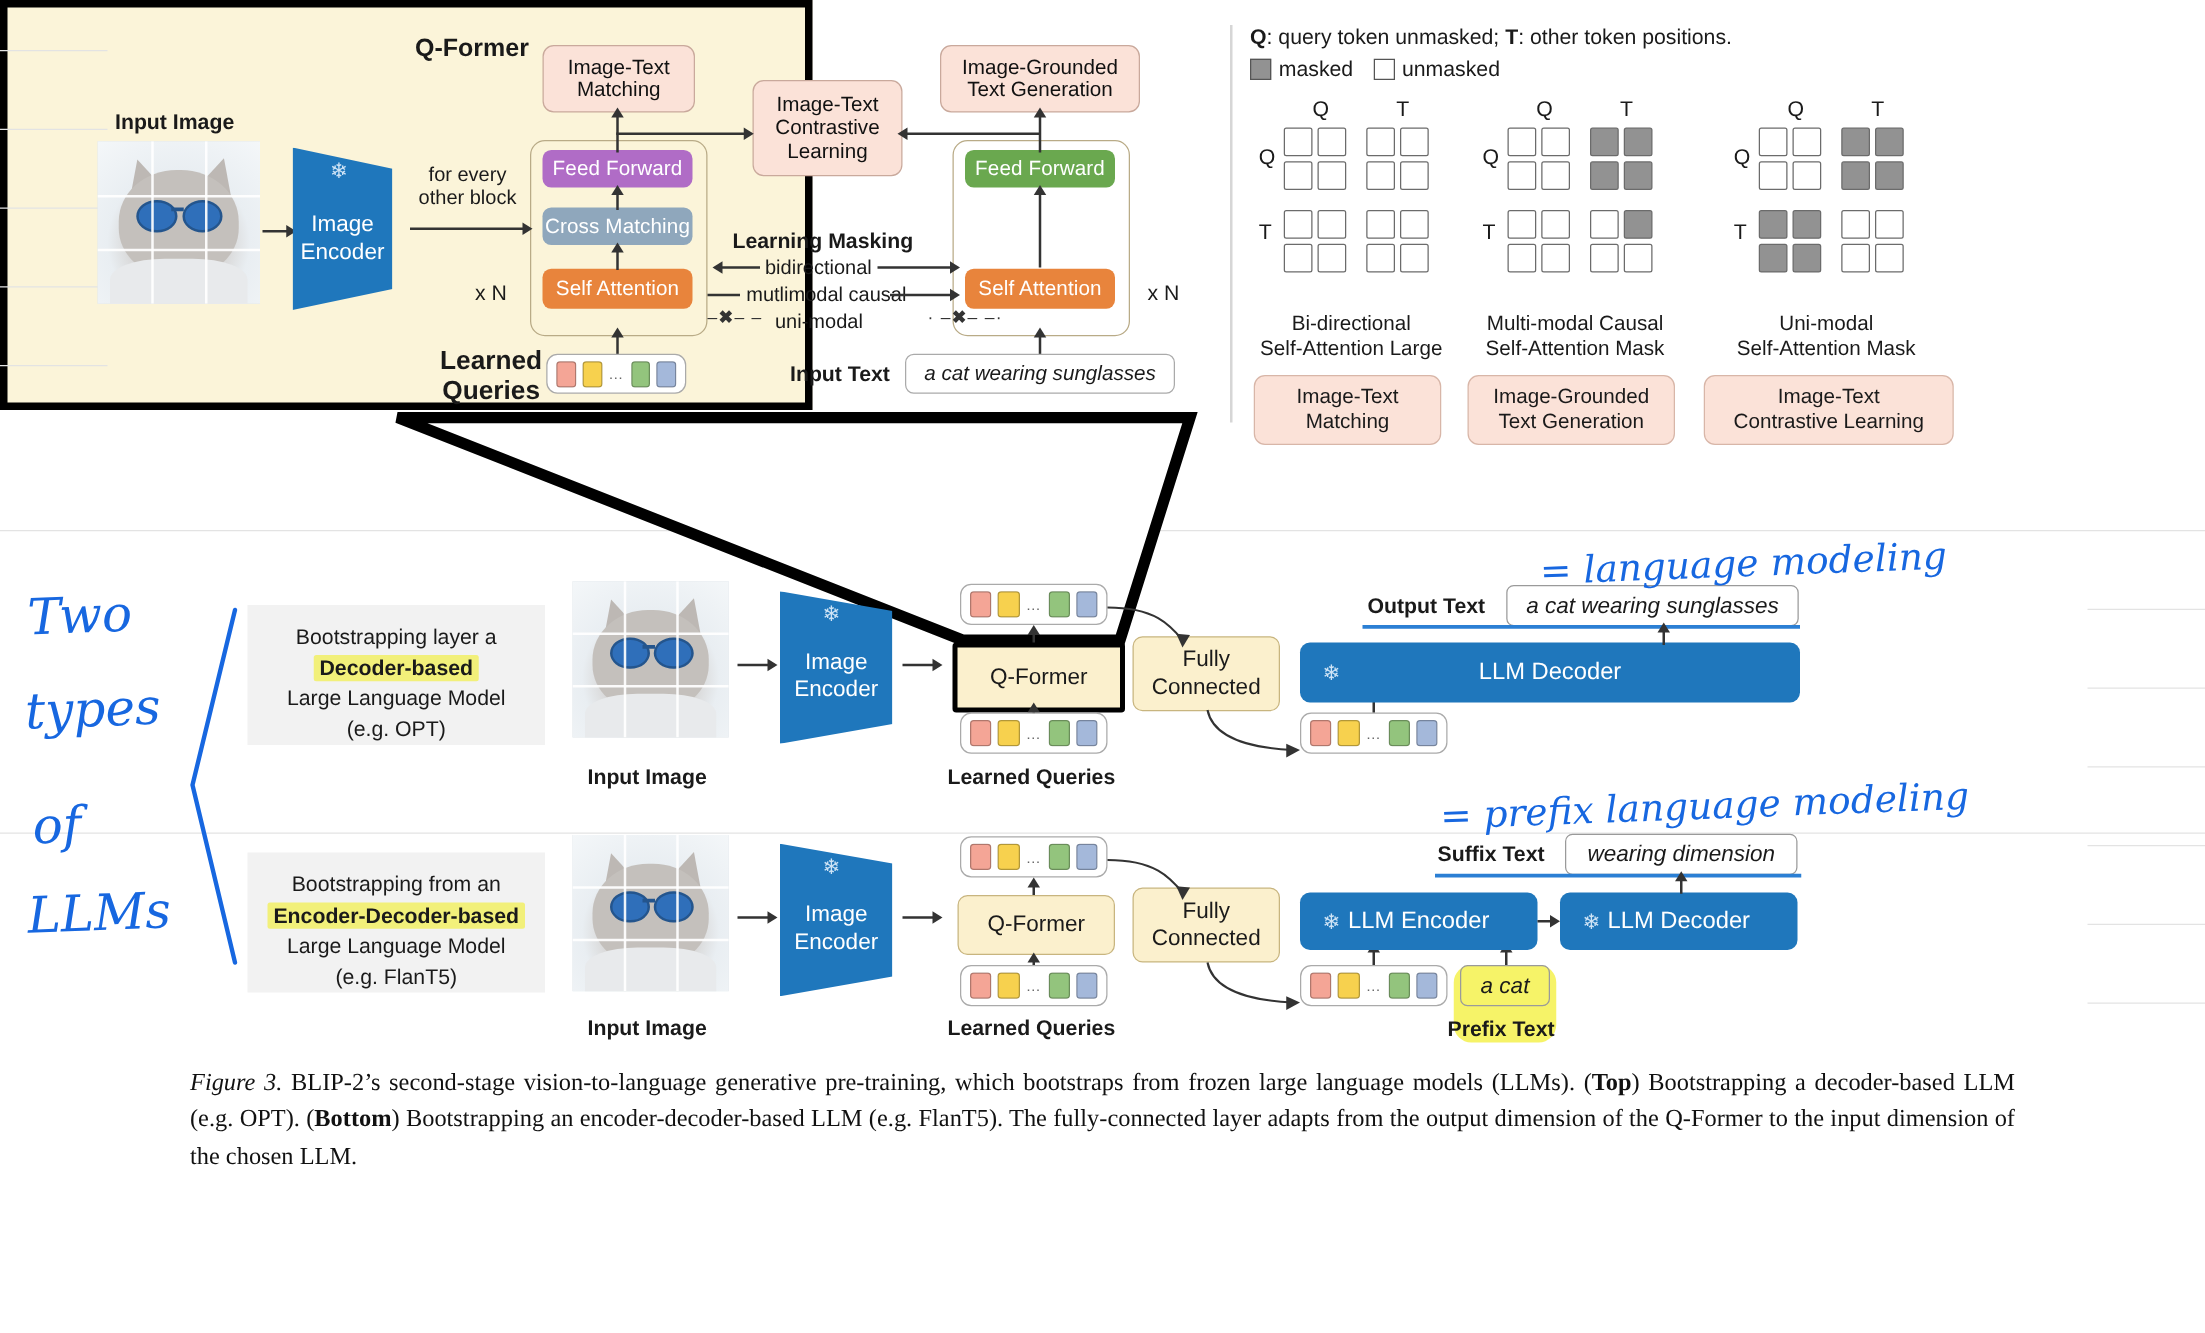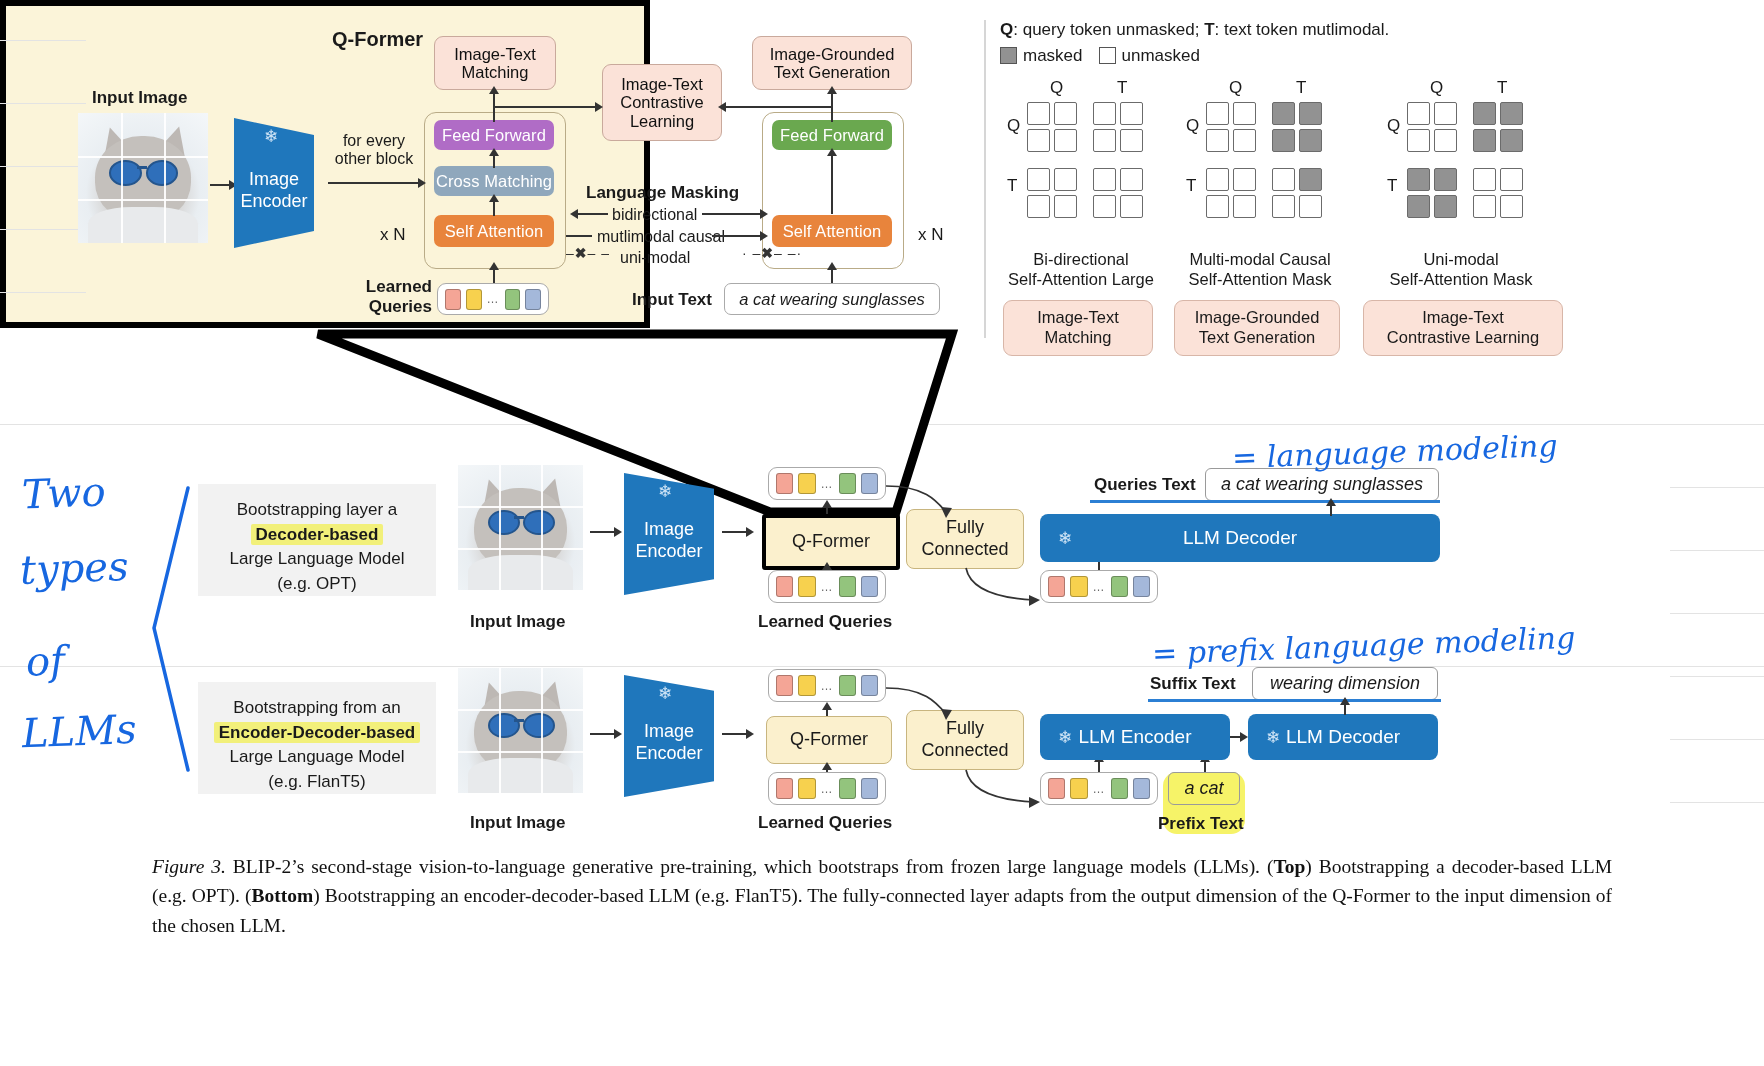--- a/index.html
+++ b/index.html
@@ -220,55 +220,55 @@
 <div class="ar-v" style="left:831px;top:152px;height:62px;"></div>
 <div class="ahead-up" style="left:827px;top:148px;"></div>
 <div class="ar-v" style="left:831px;top:268px;height:30px;"></div>
 <div class="ahead-up" style="left:827px;top:262px;"></div>
 
 <div class="lbl" style="left:328px;top:132px;width:92px;text-align:center;white-space:pre-line;">for every
 other block</div>
 <div class="ar-h" style="left:328px;top:182px;width:94px;"></div>
 <div class="ahead-r" style="left:418px;top:178px;"></div>
 
-<div class="lbl lbl-b" style="left:586px;top:183px;font-size:17px;">Language Masking</div>
+<div class="lbl lbl-b" style="left:586px;top:183px;font-size:17px;">Learning Masking</div>
 <div class="lbl" style="left:612px;top:206px;">bidirectional</div>
 <div class="lbl" style="left:597px;top:228px;">mutlimodal causal</div>
 <div class="lbl" style="left:620px;top:249px;">uni-modal</div>
 
 <div class="ar-h" style="left:576px;top:213px;width:32px;"></div>
 <div class="ahead-l" style="left:570px;top:209px;"></div>
 <div class="ar-h" style="left:702px;top:213px;width:62px;"></div>
 <div class="ahead-r" style="left:760px;top:209px;"></div>
 <div class="ar-h" style="left:566px;top:235px;width:26px;"></div>
 <div class="ar-h" style="left:712px;top:235px;width:52px;"></div>
 <div class="ahead-r" style="left:760px;top:231px;"></div>
 <div class="lbl" style="left:566px;top:245px;font-size:14px;letter-spacing:1px;color:#333;">–<b>✖</b>– –</div>
 <div class="lbl" style="left:742px;top:245px;font-size:14px;letter-spacing:1px;color:#333;">· –<b>✖</b>– –·</div>
 
 <div class="lbl" style="left:380px;top:225px;font-size:17px;">x N</div>
 <div class="lbl" style="left:918px;top:225px;font-size:17px;">x N</div>
 
-<div class="lbl lbl-b" style="left:352px;top:277px;width:80px;text-align:right;white-space:pre-line;font-size:17px;">Learned
+<div class="lbl lbl-b" style="left:352px;top:277px;width:80px;text-align:right;white-space:pre-line;font-size:21px;">Learned
 Queries</div>
 <div class="tokrow" style="left:437px;top:283px;width:112px;height:32px;">
   <span class="tok tk-red"></span>
   <span class="tok tk-yel"></span>
   <span class="tokdots">…</span>
   <span class="tok tk-grn"></span>
   <span class="tok tk-blu"></span>
 </div>
 
 <div class="lbl lbl-b" style="left:632px;top:290px;font-size:17px;">Input Text</div>
 <div class="textbox" style="left:724px;top:283px;width:216px;height:32px;">a cat wearing sunglasses</div>
 
 <div class="vdiv" style="left:984px;top:20px;height:318px;"></div>
 
 <div class="lbl abs" id="legend-line1">
-  <b>Q</b><span>: query token unmasked;  </span><b>T</b><span>: text token mutlimodal.</span>
+  <b>Q</b><span>: query token unmasked;  </span><b>T</b><span>: other token positions.</span>
 </div>
 <div class="lbl abs" id="legend-line2">
   <span class="swatch sw-masked"></span>
   <span>masked</span>
   <span class="swatch sw-unmasked" style="margin-left:10px;"></span>
   <span>unmasked</span>
 </div>
 
 <div class="maskgroup" style="left:993px;top:78px;">
   <div class="axlabel" style="left:57px;top:0;">Q</div>
@@ -439,21 +439,21 @@
   <span class="tokdots">…</span>
   <span class="tok tk-grn"></span>
   <span class="tok tk-blu"></span>
 </div>
 <div class="ar-v" style="left:1098px;top:558px;height:12px;"></div>
 <div class="ahead-up" style="left:1094px;top:552px;"></div>
 
 <div class="bluebar" style="left:1040px;top:514px;width:400px;height:48px;">LLM Decoder</div>
 <div class="snow" style="left:1058px;top:530px;">❄</div>
 
-<div class="capline" style="left:1094px;top:475px;">Queries Text</div>
+<div class="capline" style="left:1094px;top:475px;">Output Text</div>
 <div class="outbox" style="left:1205px;top:468px;width:234px;height:33px;">a cat wearing sunglasses</div>
 <div class="blue-underline" style="left:1090px;top:500px;width:350px;"></div>
 <div class="ar-v" style="left:1330px;top:504px;height:12px;"></div>
 <div class="ahead-up" style="left:1326px;top:498px;"></div>
 <div class="ink" style="left:1232px;top:434px;">= language  modeling</div>
 
 <div class="greybox" style="left:198px;top:682px;width:238px;height:112px;">
   <div>Bootstrapping from an</div>
   <div><span class="hl">Encoder-Decoder-based</span></div>
   <div>Large Language Model</div>

